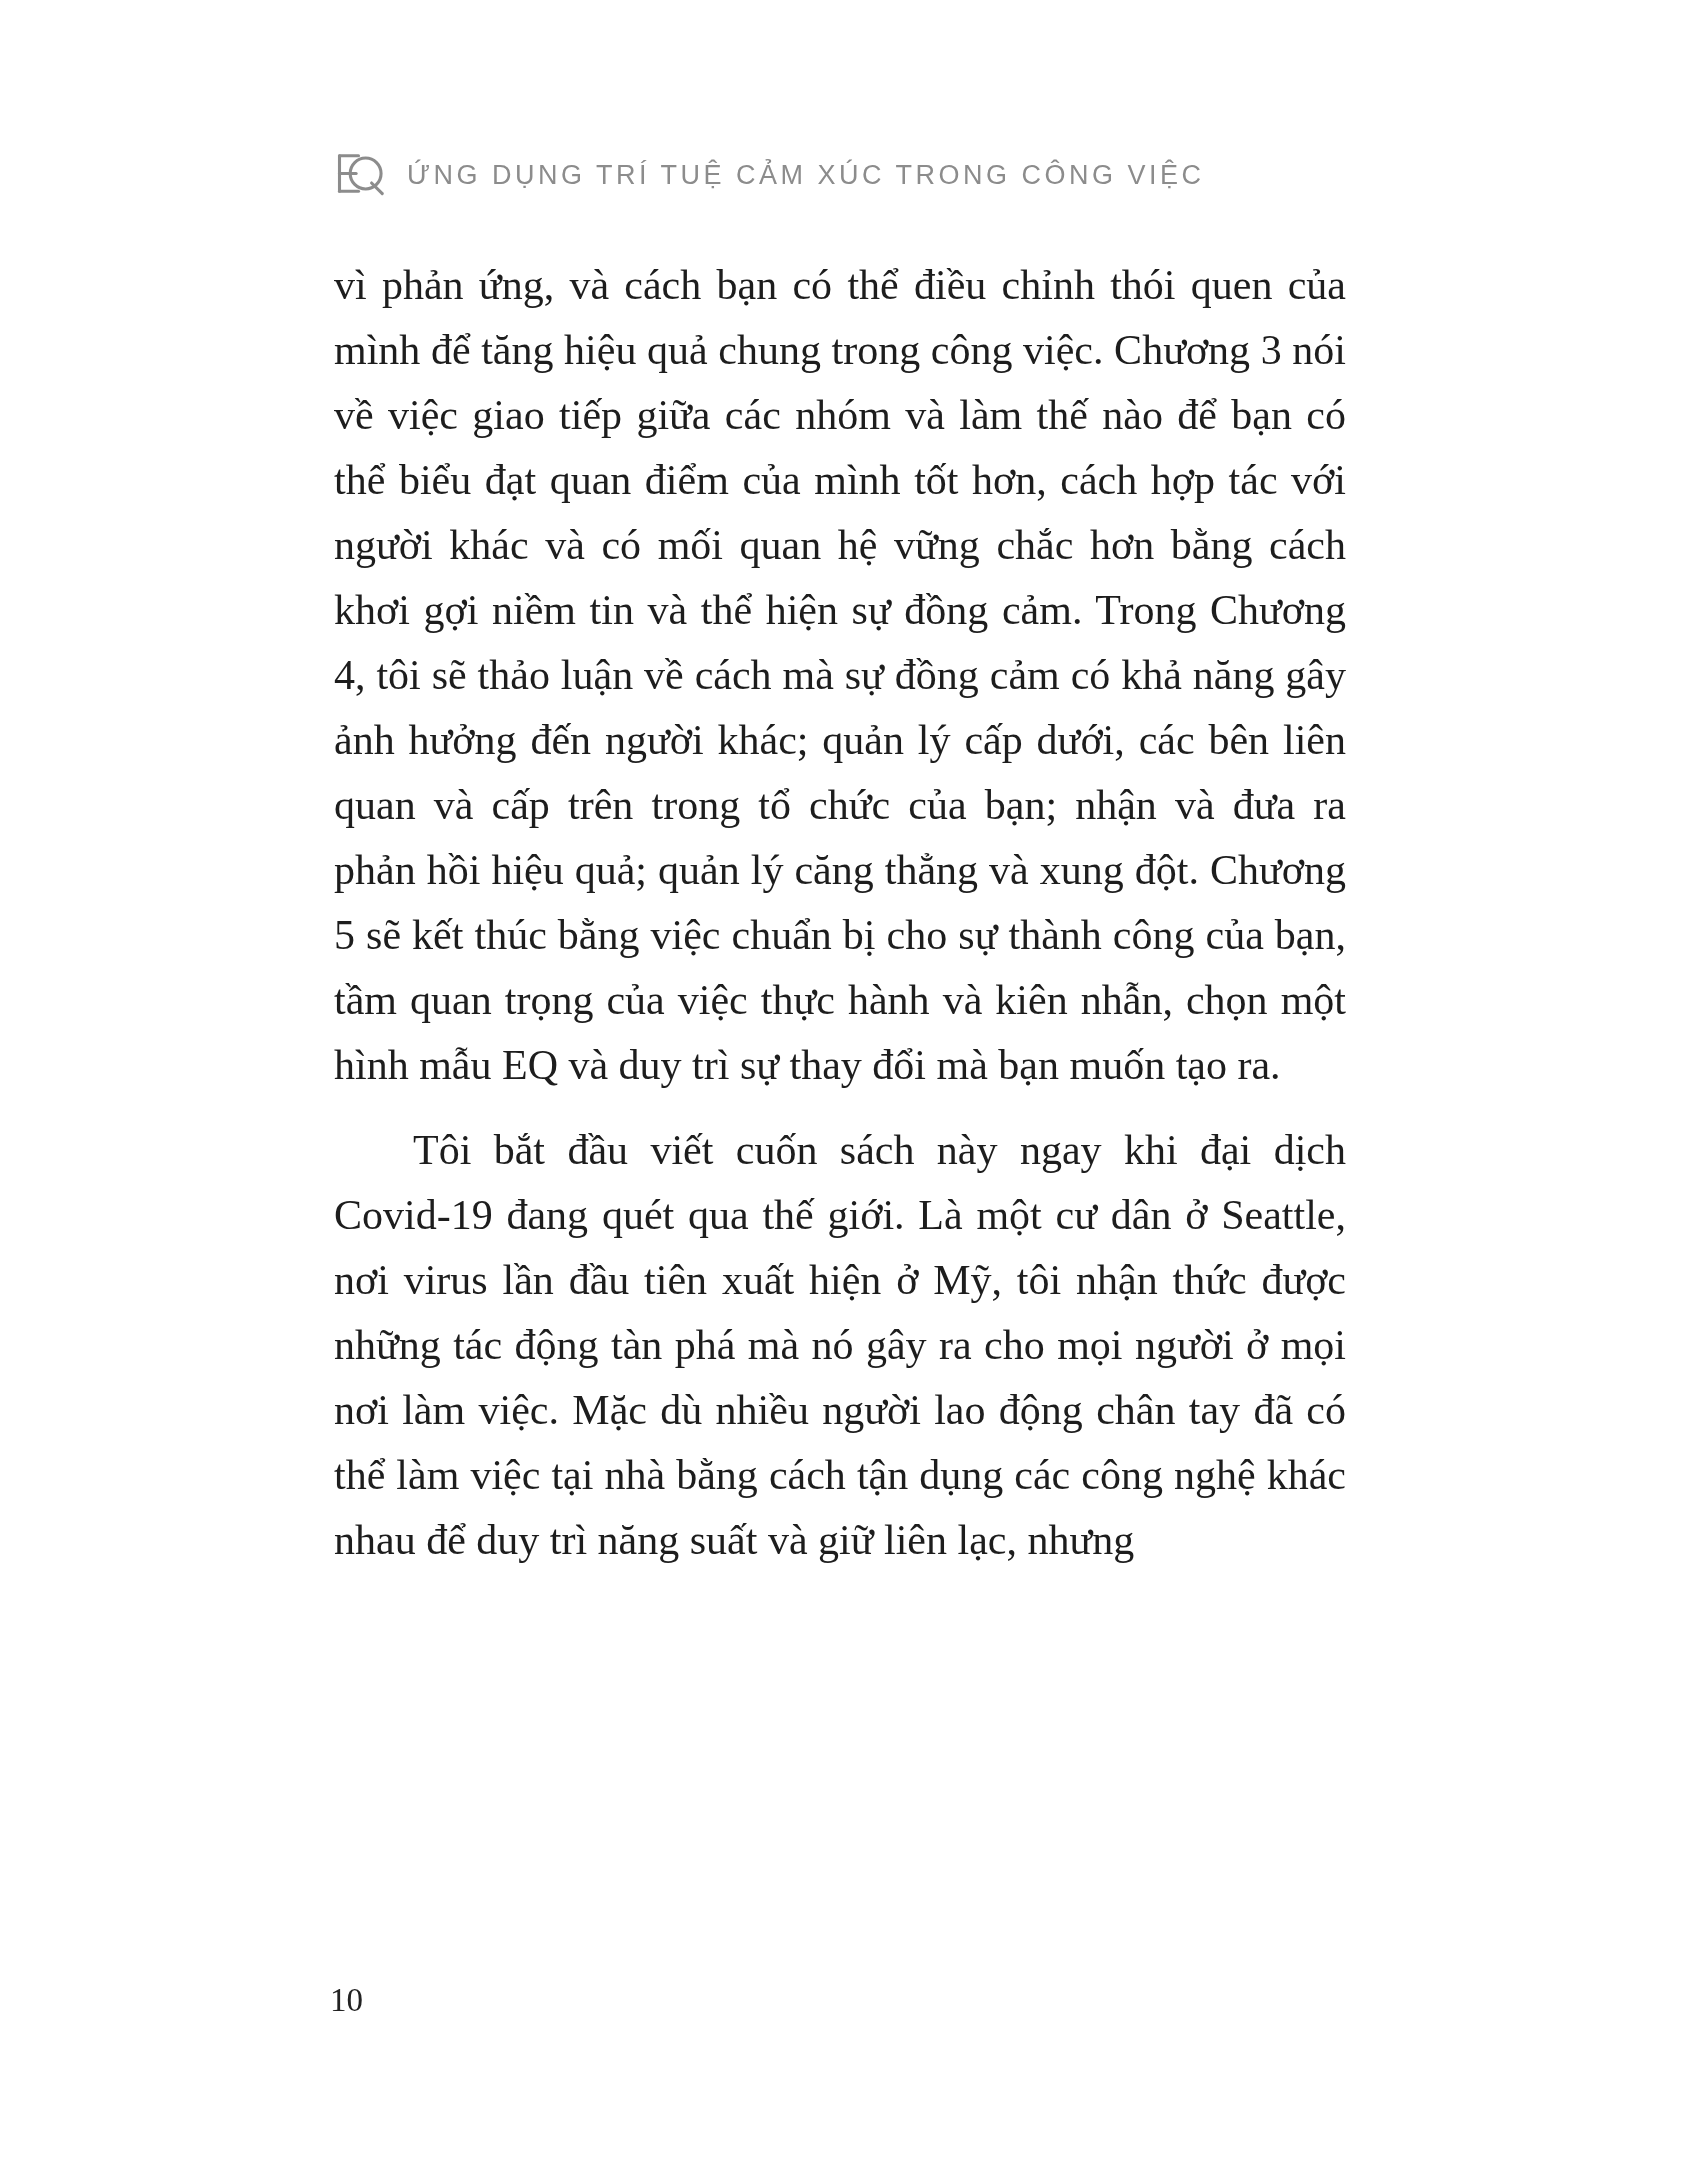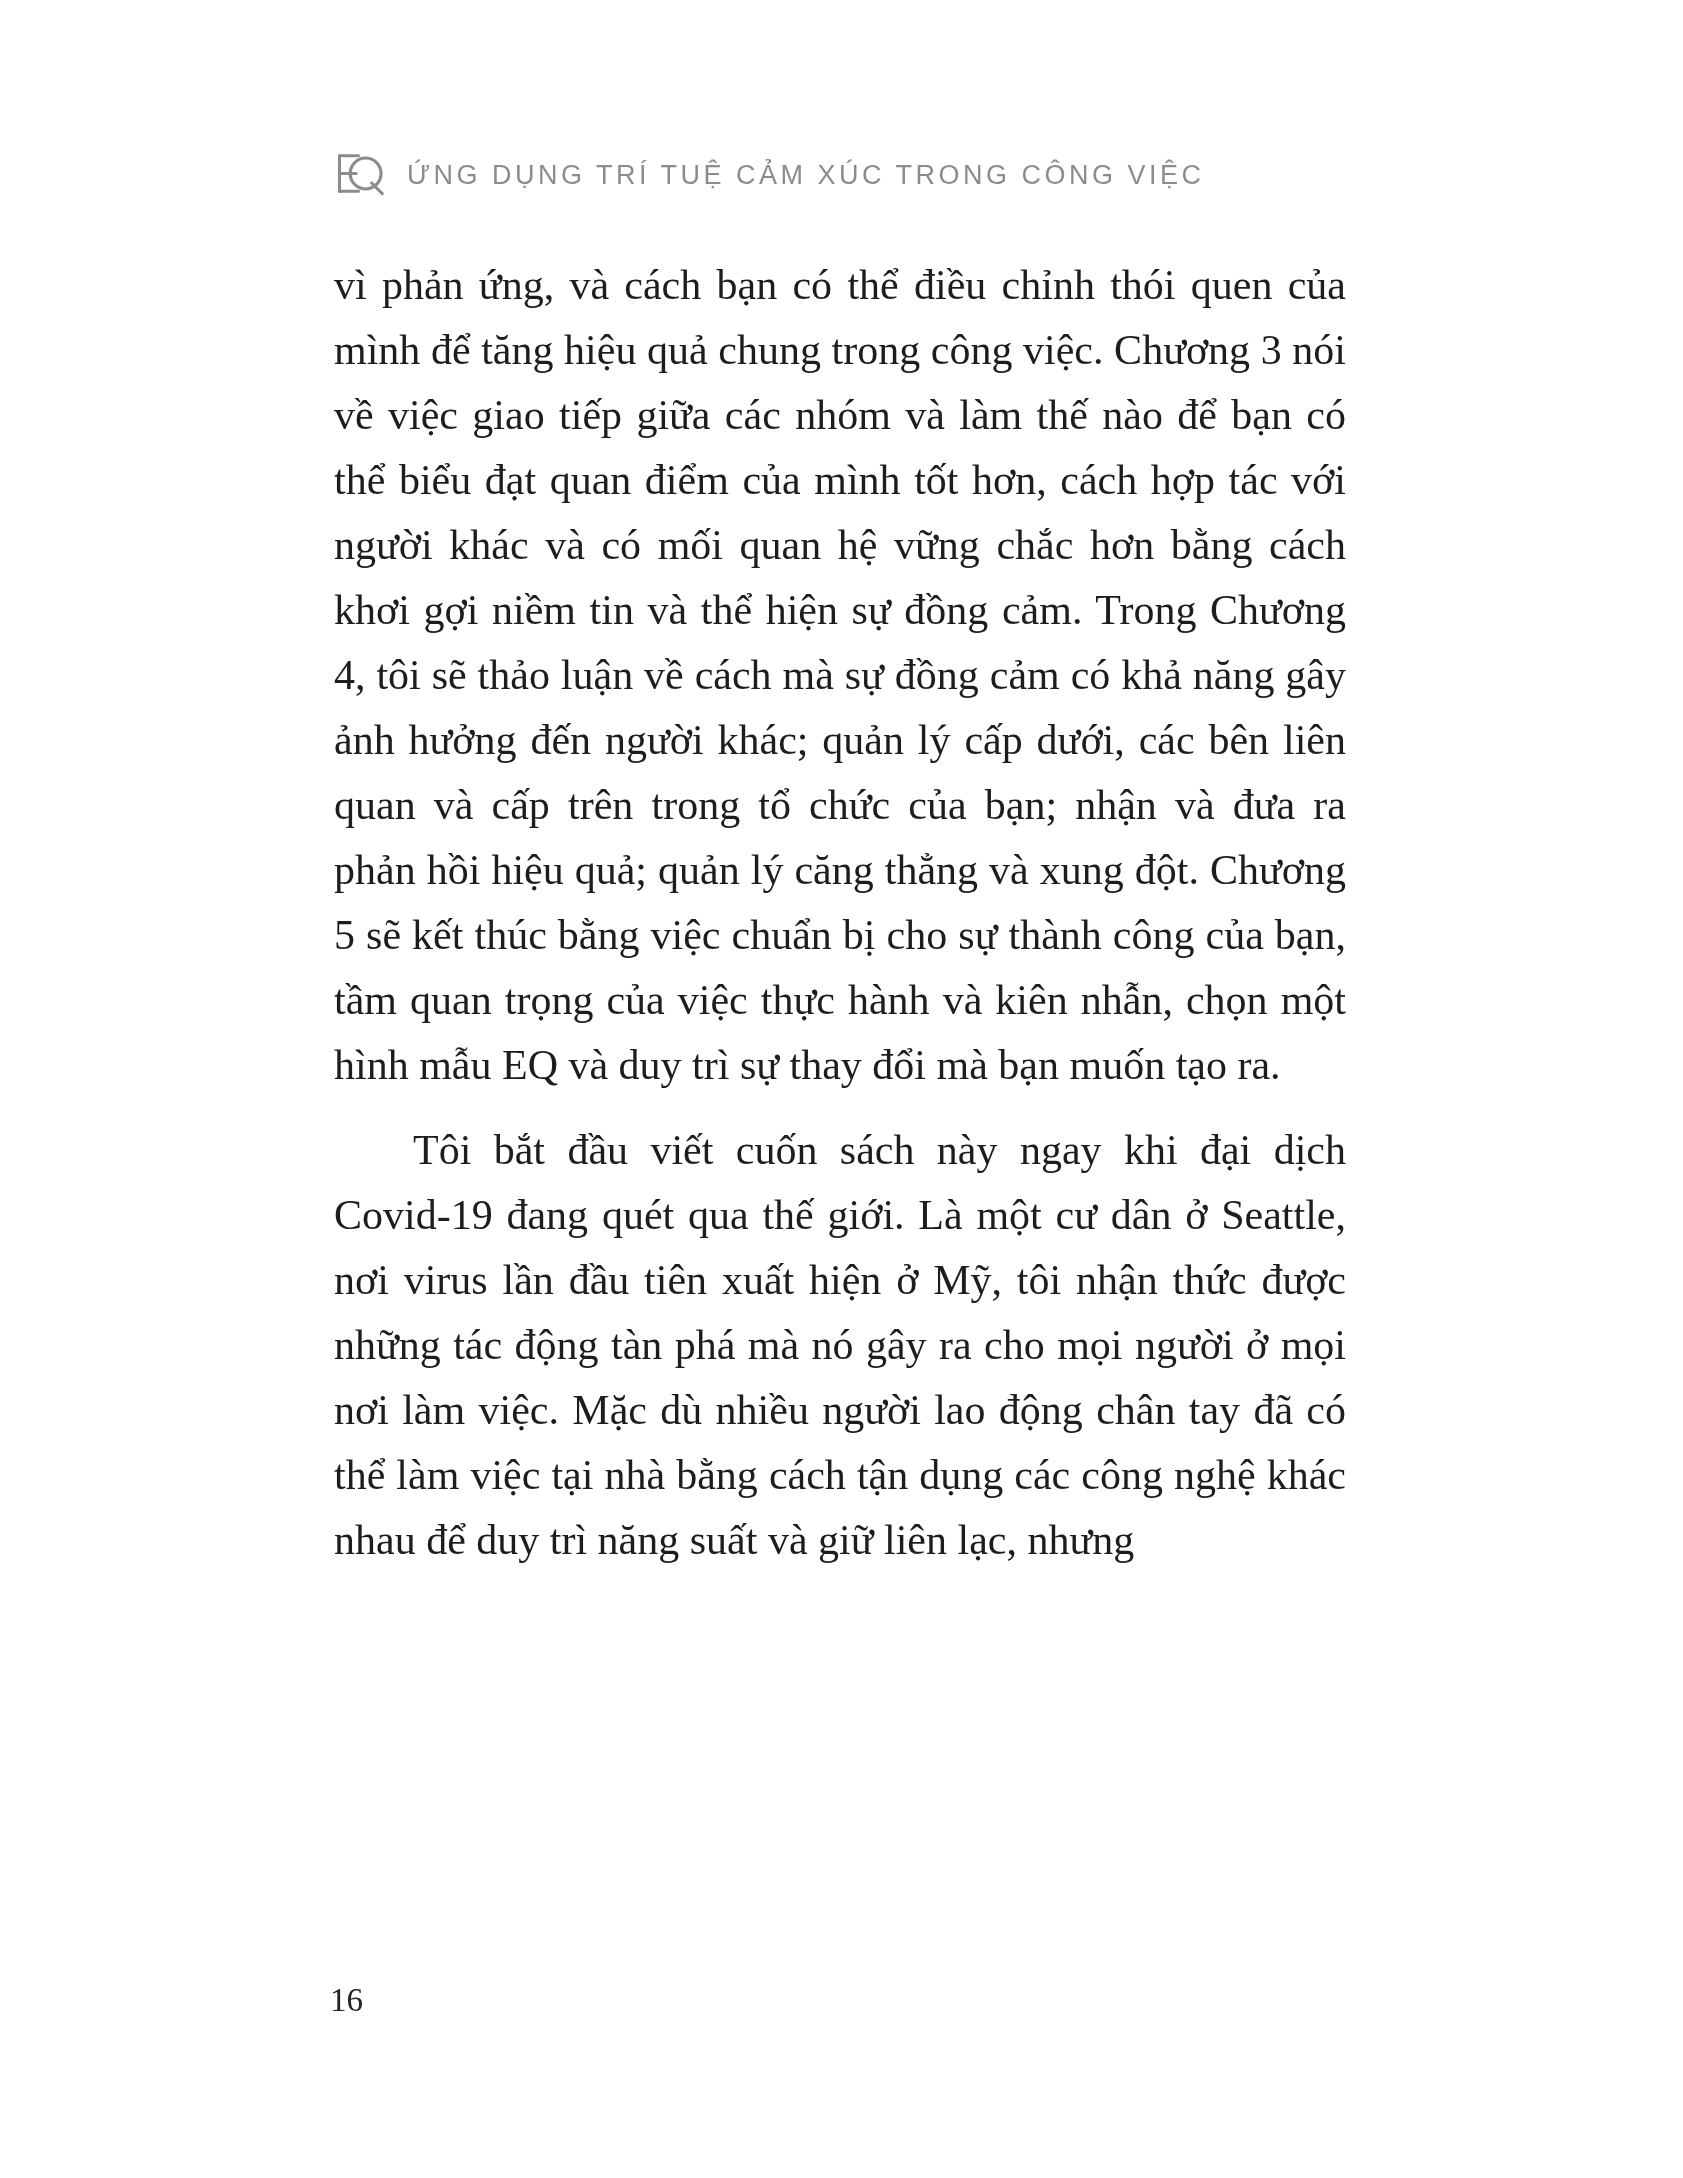--- a/index.html
+++ b/index.html
@@ -85,16 +85,16 @@
       </svg>
     </span>
     <span class="header-title">ỨNG DỤNG TRÍ TUỆ CẢM XÚC TRONG CÔNG VIỆC</span>
   </div>
 
   <div class="body-text">
     <p class="para-continued">vì phản ứng, và cách bạn có thể điều chỉnh thói quen của mình để tăng hiệu quả chung trong công việc. Chương 3 nói về việc giao tiếp giữa các nhóm và làm thế nào để bạn có thể biểu đạt quan điểm của mình tốt hơn, cách hợp tác với người khác và có mối quan hệ vững chắc hơn bằng cách khơi gợi niềm tin và thể hiện sự đồng cảm. Trong Chương 4, tôi sẽ thảo luận về cách mà sự đồng cảm có khả năng gây ảnh hưởng đến người khác; quản lý cấp dưới, các bên liên quan và cấp trên trong tổ chức của bạn; nhận và đưa ra phản hồi hiệu quả; quản lý căng thẳng và xung đột. Chương 5 sẽ kết thúc bằng việc chuẩn bị cho sự thành công của bạn, tầm quan trọng của việc thực hành và kiên nhẫn, chọn một hình mẫu EQ và duy trì sự thay đổi mà bạn muốn tạo ra.</p>
     <p class="para-indent">Tôi bắt đầu viết cuốn sách này ngay khi đại dịch Covid-19 đang quét qua thế giới. Là một cư dân ở Seattle, nơi virus lần đầu tiên xuất hiện ở Mỹ, tôi nhận thức được những tác động tàn phá mà nó gây ra cho mọi người ở mọi nơi làm việc. Mặc dù nhiều người lao động chân tay đã có thể làm việc tại nhà bằng cách tận dụng các công nghệ khác nhau để duy trì năng suất và giữ liên lạc, nhưng</p>
   </div>
 
-  <span class="page-number">16</span>
+  <span class="page-number">10</span>
 
 </div>
 
 
 </body></html>

